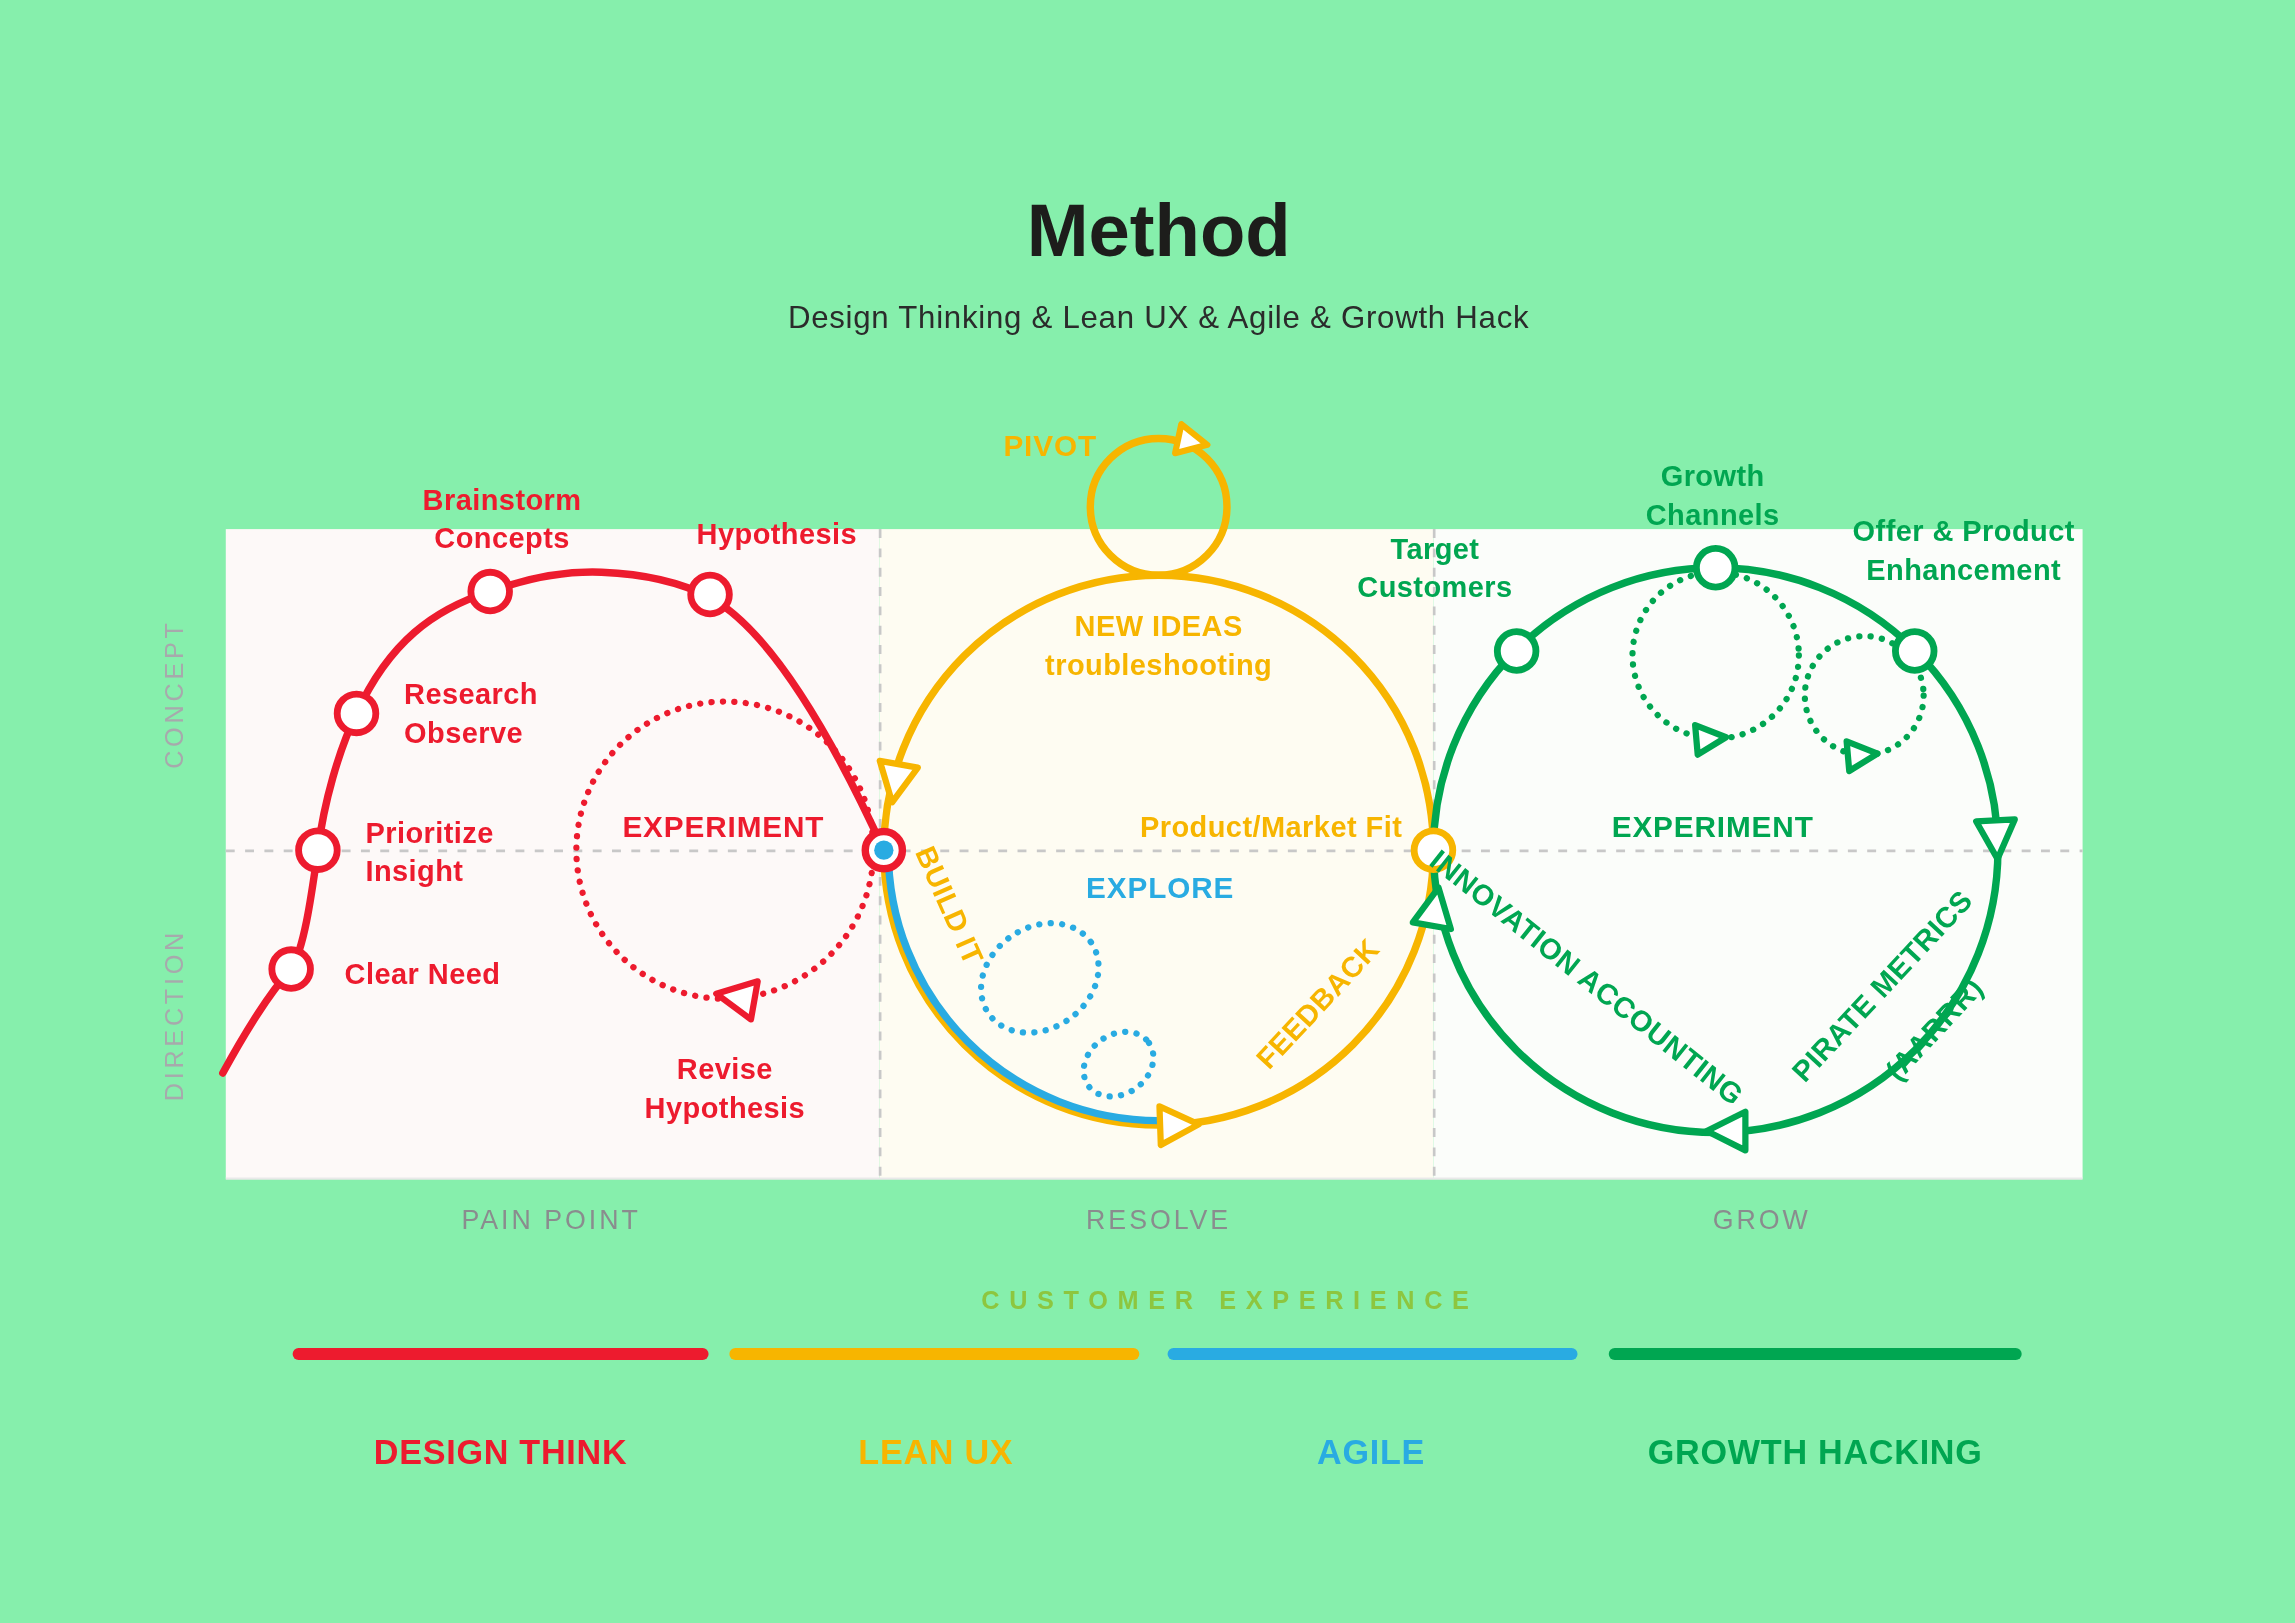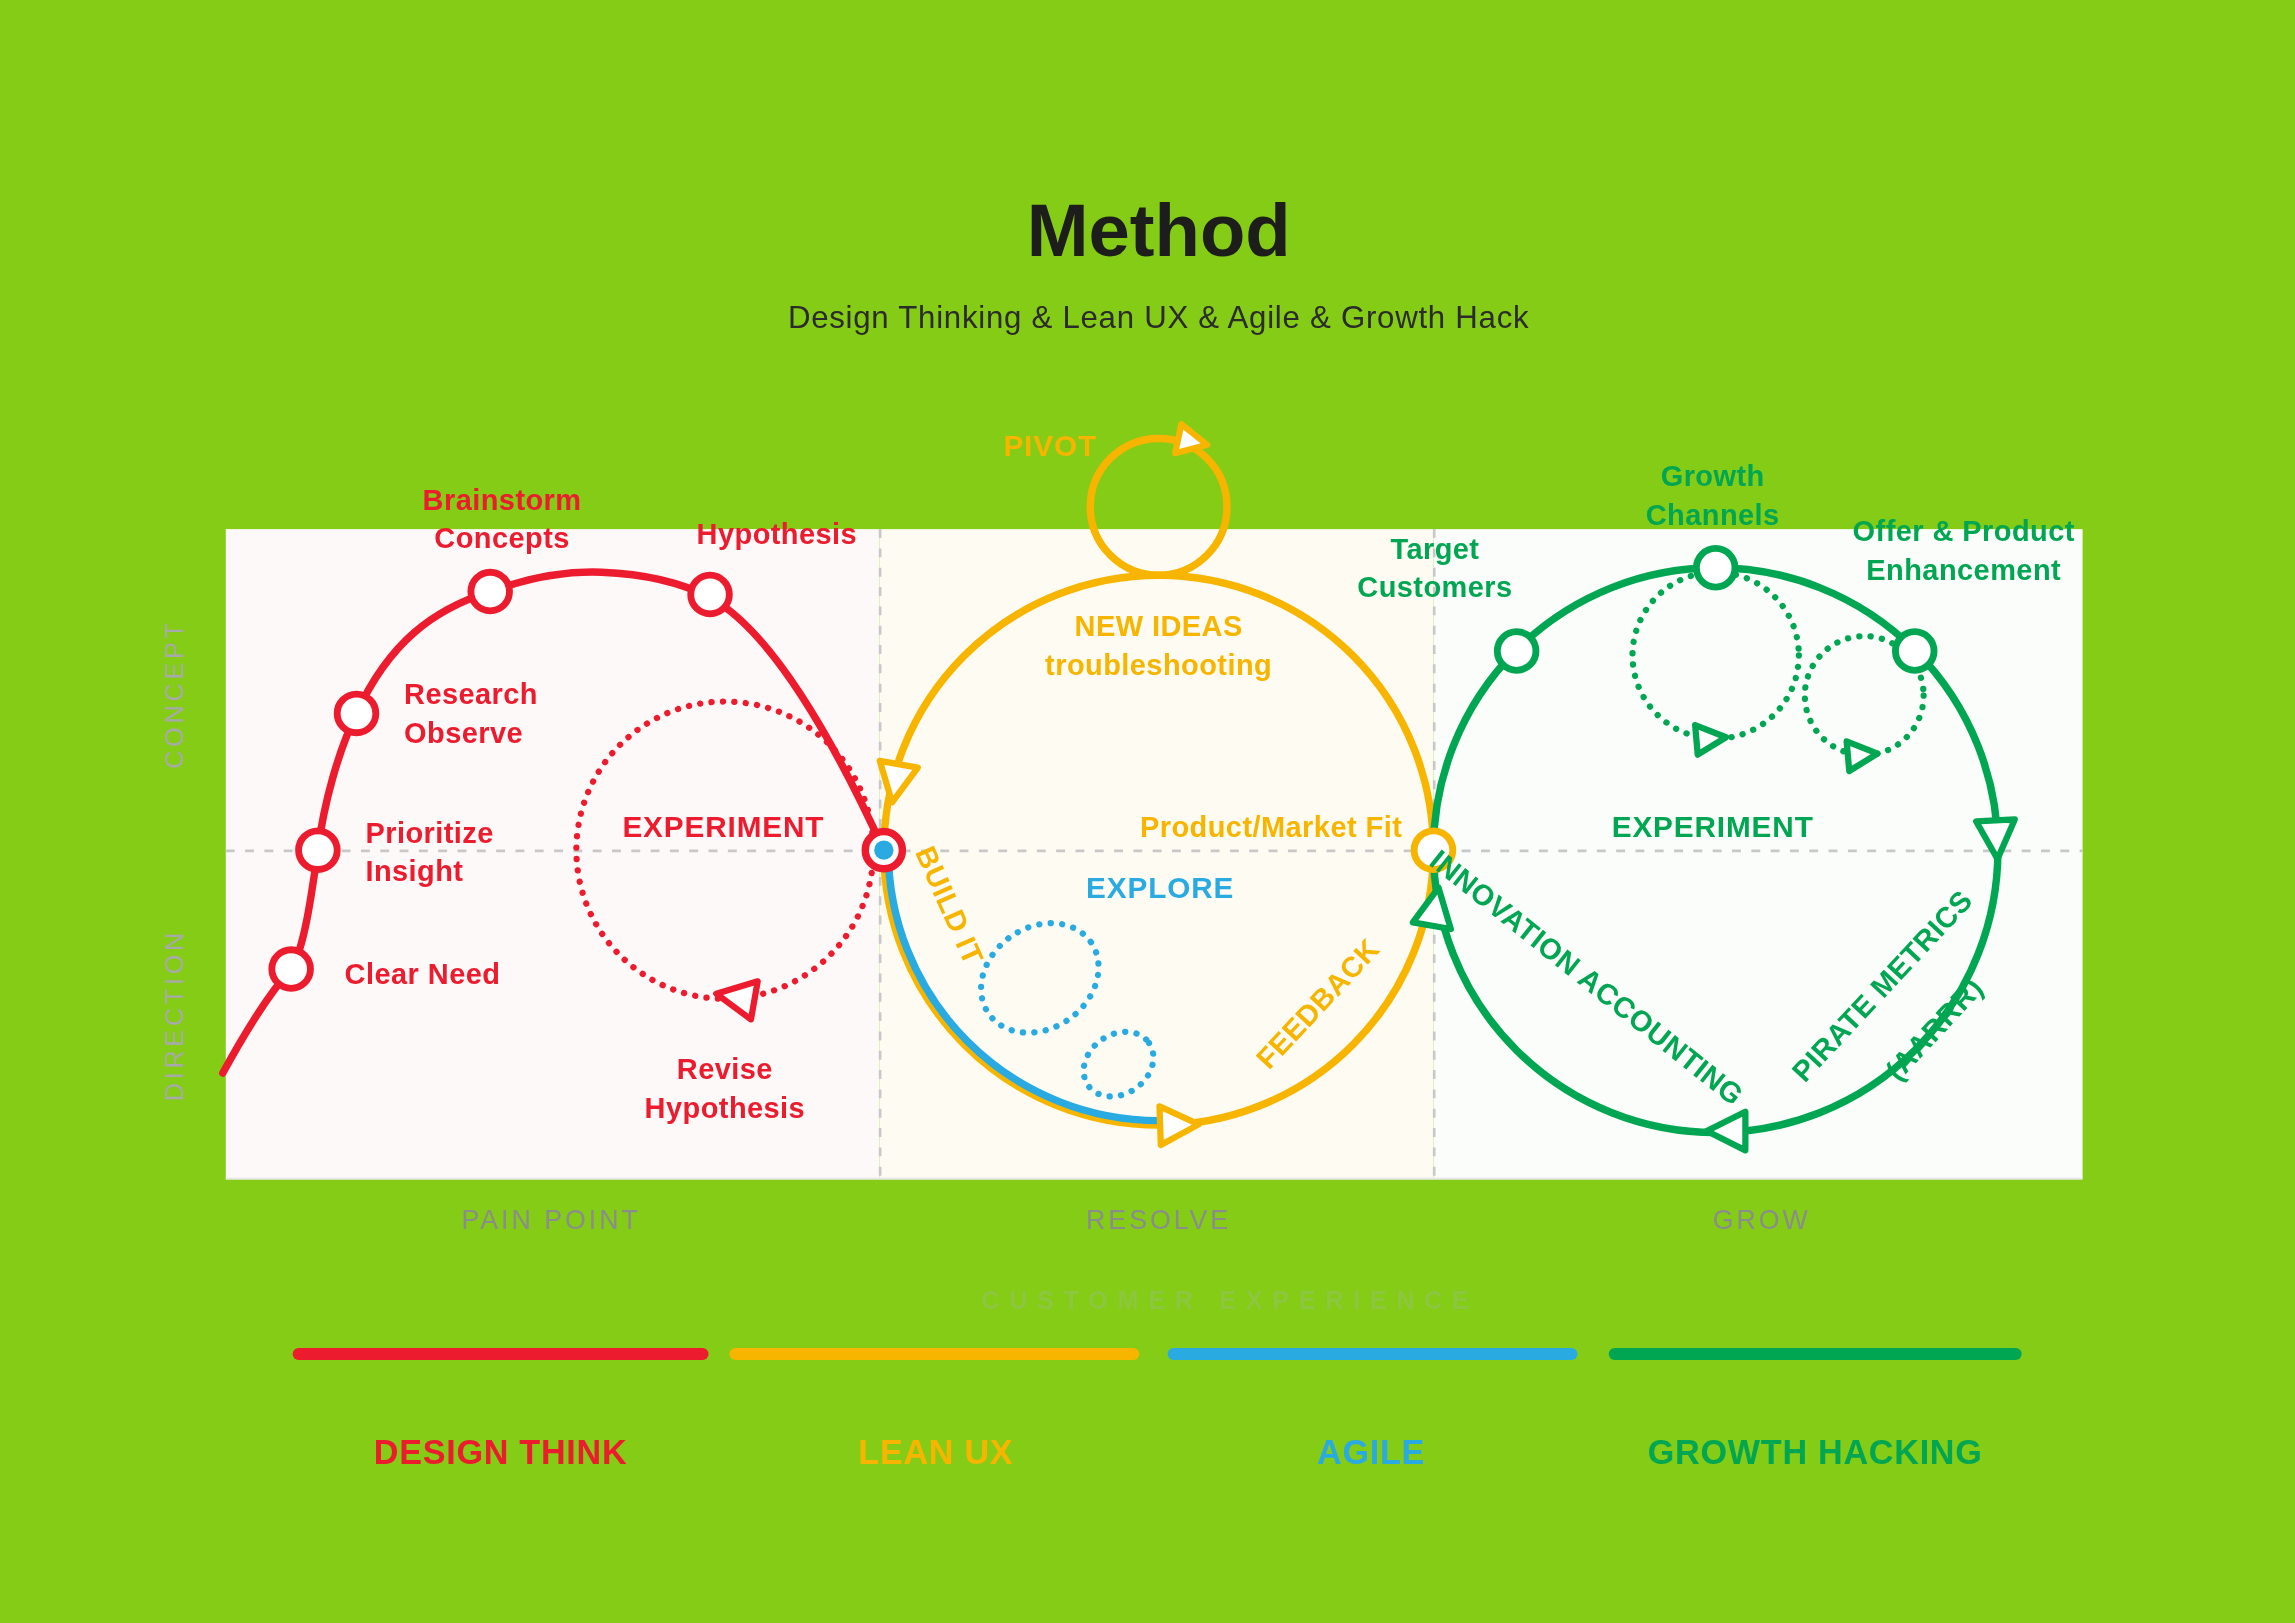--- a/index.html
+++ b/index.html
@@ -1,17 +1,17 @@
 <!DOCTYPE html>
 <html style="font-size:10.5px"><head>
 <meta charset="utf-8">
 <style>
   *{margin:0;padding:0;box-sizing:border-box}
   html,body{width:2295px;height:1623px;background:#ffffff}
-  #stage{position:relative;width:2295px;height:1623px;background:#84cc16;overflow:hidden}
+  #stage{position:relative;width:2295px;height:1623px;background:#86efac;overflow:hidden}
   svg{display:block;width:100%;height:100%}
   text{font-family:"Liberation Sans","DejaVu Sans",sans-serif}
 
   .title{font-size:50px;font-weight:800;fill:#1d1d1b}
   .subtitle{font-size:21px;font-weight:400;fill:#2b2b2b;letter-spacing:.5px}
 
   .lbl{font-size:19.5px;font-weight:700;letter-spacing:.3px}
   .lbl-sm{font-size:20px;font-weight:700;letter-spacing:.6px}
   .red{fill:#ed1b2e}
   .yellow{fill:#f7b500}

